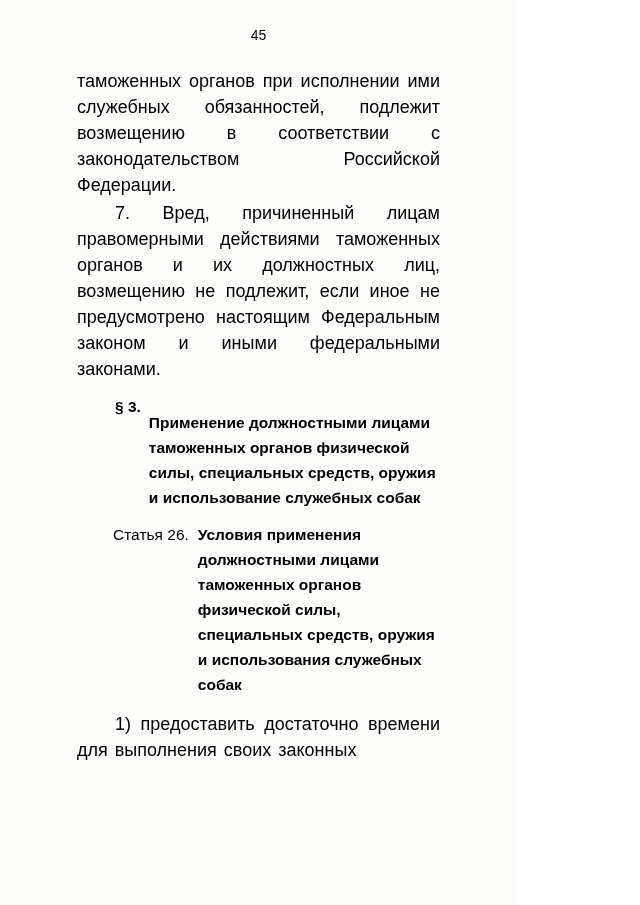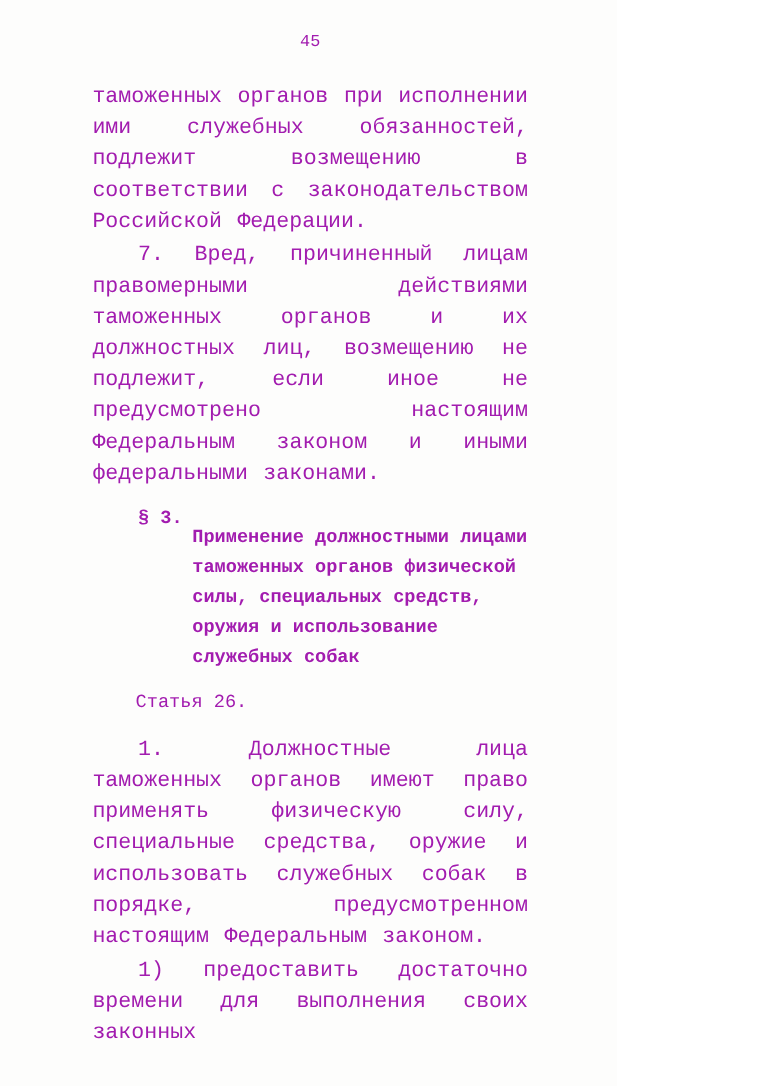--- a/index.html
+++ b/index.html
@@ -6,22 +6,22 @@
     margin: 0;
     padding: 0;
     background: #ffffff;
   }
   .page {
     position: relative;
     width: 514px;
     height: 905px;
     box-sizing: border-box;
     background: #fdfdfc;
-    color: #a21caf;
-    font-family: Liberation Mono, monospace;
+    color: #000000;
+    font-family: Liberation Sans, sans-serif;
     padding: 26px 72px 0 75px;
     overflow: hidden;
   }
   .page-number {
     text-align: center;
     font-size: 14px;
     line-height: 18px;
     margin-bottom: 24px;
   }
   p.body {
@@ -77,20 +77,20 @@
 
   <p class="body indent">7. Вред, причиненный лицам правомерными действиями таможенных органов и их должностных лиц, возмещению не подлежит, если иное не предусмотрено настоящим Федеральным законом и иными федеральными законами.</p>
 
   <div class="section-heading">
     <span class="h-label">§ 3.</span>
     <span class="h-title">Применение должностными лицами таможенных органов физической силы, специальных средств,  оружия и использование служебных собак</span>
   </div>
 
   <div class="article-heading">
     <span class="h-label">Статья 26.</span>
+    <span class="h-title">Условия применения должностными лицами таможенных органов физической силы, специальных средств, оружия и использования служебных собак</span>
   </div>
 
-  <p class="body indent">1. Должностные лица таможенных органов имеют право применять физическую силу, специальные средства, оружие и использовать служебных собак в порядке, предусмотренном настоящим Федеральным законом.</p>
 
 
   <p class="body indent">1) предоставить достаточно времени для выполнения своих законных</p>
 
 </div>
 
 </body></html>

